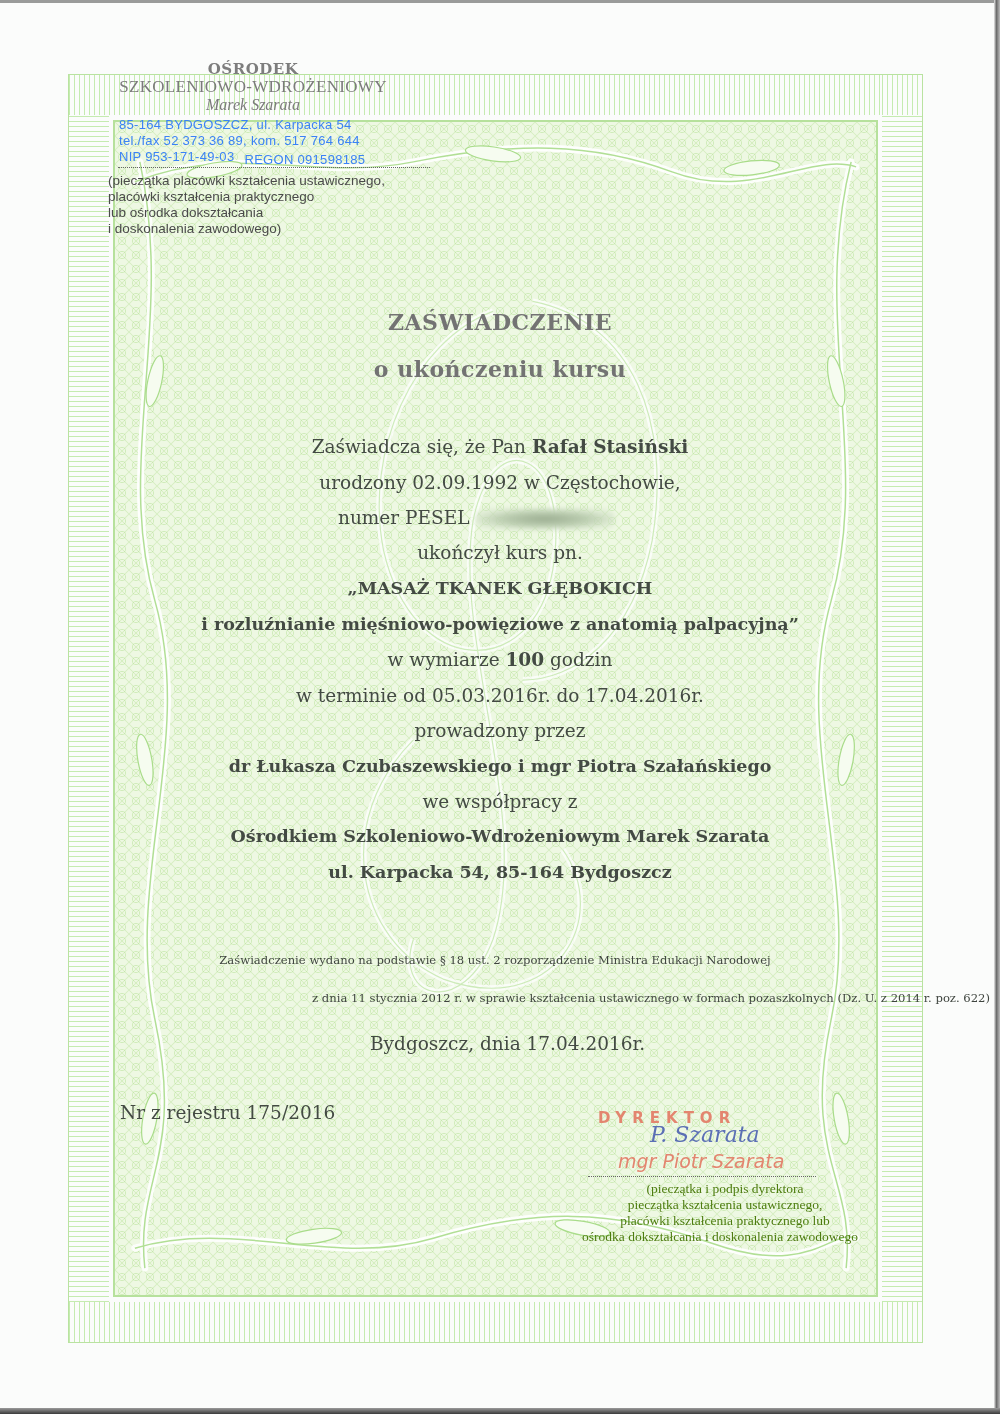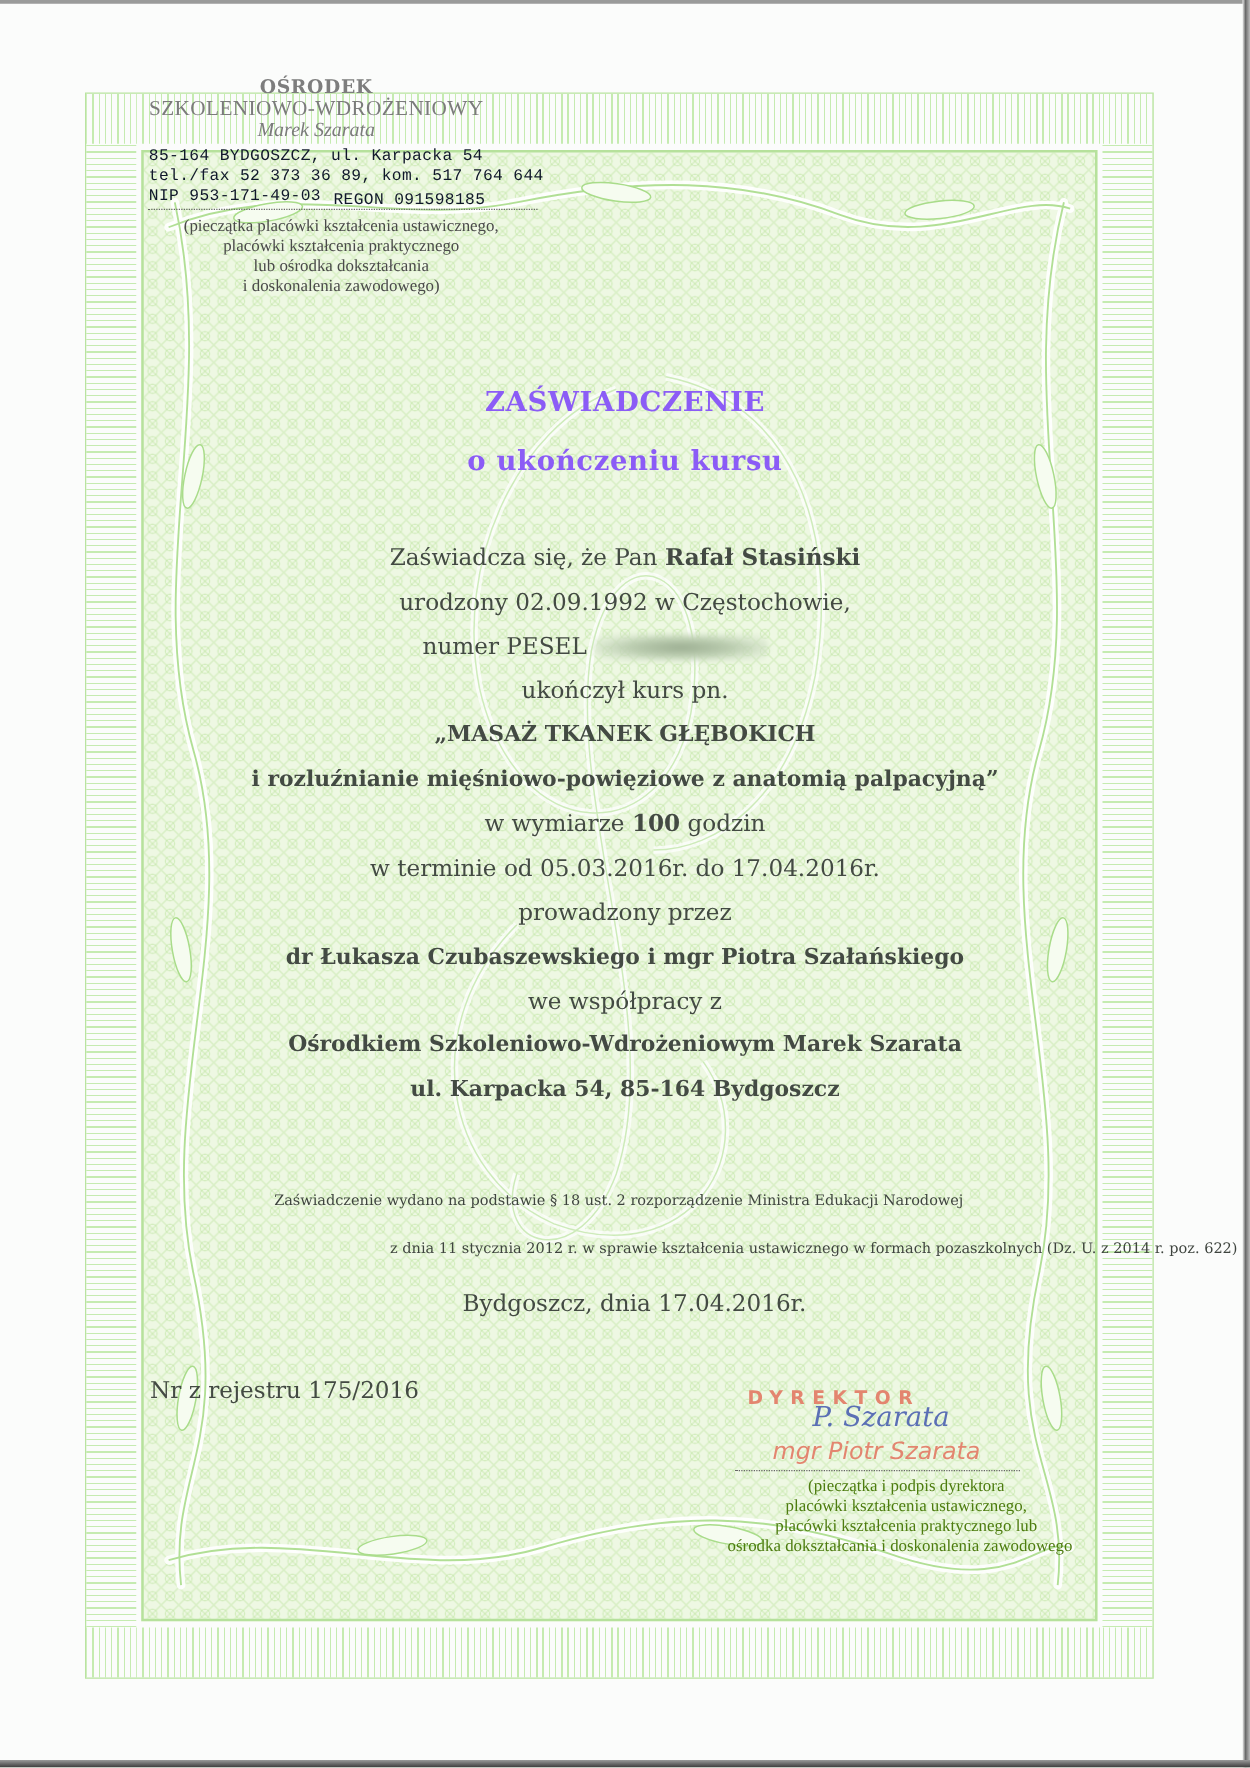--- a/index.html
+++ b/index.html
@@ -44,27 +44,27 @@
   .t { position: absolute; white-space: nowrap; }
   .center { left: 0; width: 1000px; text-align: center; }
 
   
   .stamp-org1 { left: 118px; width: 270px; top: 60px; text-align: center; font-family: "DejaVu Serif", serif;
     font-weight: bold; font-size: 15px; color: #7d7d7d; letter-spacing: 0.5px; }
   .stamp-org2 { left: 118px; width: 270px; top: 77px; text-align: center; font-family: "Liberation Serif", serif;
     font-size: 17px; color: #7b7b7b; letter-spacing: 0.3px; }
   .stamp-name { left: 118px; width: 270px; top: 96px; text-align: center; font-family: "Liberation Serif", serif;
     font-style: italic; font-size: 16px; color: #7b7b7b; }
-  .stamp-line { left: 119px; font-family: Liberation Mono, monospace; font-size: 13px; color: #0f172a; letter-spacing: 0.3px; }
+  .stamp-line { left: 119px; font-family: Liberation Sans, sans-serif; font-size: 13px; color: #3b82f6; letter-spacing: 0.3px; }
   .stamp-regon { font-size: 13px; position: relative; top: 3px; margin-left: 10px; }
   .dotted { position: absolute; border-top: 1px dotted #666; }
-  .stamp-caption { left: 108px; width: 330px; text-align: center; font-family: Liberation Serif, serif;
+  .stamp-caption { left: 108px; width: 330px; font-family: Liberation Sans, sans-serif;
     font-size: 13.5px; color: #4a4a4a; line-height: 15.5px; }
 
-  .title { font-family: "DejaVu Serif", serif; font-weight: bold; font-size: 22px; color: #8b5cf6; letter-spacing: 0.5px; }
+  .title { font-family: "DejaVu Serif", serif; font-weight: bold; font-size: 22px; color: #737373; letter-spacing: 0.5px; }
   .body-line { font-family: "DejaVu Serif", serif; font-size: 18.5px; color: #434a43; }
   .body-line b { font-weight: bold; }
   .bold-line { font-family: "DejaVu Serif", serif; font-weight: bold; font-size: 17.5px; color: #434a43; }
   .legal { font-family: "DejaVu Serif", serif; font-size: 11.6px; color: #3e443e; }
   .pesel-blur { display: inline-block; width: 140px; height: 22px; vertical-align: middle;
     background: radial-gradient(ellipse at center, #9cae92 0%, #b9cbae 40%, rgba(210,225,200,.6) 70%, transparent 100%);
     filter: blur(2px); border-radius: 12px; margin-left: 6px; }
 
   .dyr-label { left: 598px; top: 1109px; font-family: "DejaVu Sans", sans-serif; font-weight: bold; font-size: 15px;
     color: #e3856f; letter-spacing: 6px; }
@@ -175,16 +175,16 @@
   <div class="t legal" style="left:0; width:990px; text-align:right; top:991px">z dnia 11 stycznia 2012 r. w sprawie kształcenia ustawicznego w formach pozaszkolnych (Dz. U. z 2014 r. poz. 622)</div>
 
   <div class="t body-line" style="left:370px; top:1033px">Bydgoszcz, dnia 17.04.2016r.</div>
   <div class="t body-line" style="left:120px; top:1102px">Nr z rejestru 175/2016</div>
 
   <div class="t dyr-label">DYREKTOR</div>
   <div class="t dyr-sign">P. Szarata</div>
   <div class="t dyr-name">mgr Piotr Szarata</div>
   <div class="dotted" style="left:588px; top:1176px; width:228px;"></div>
   <div class="t sig-caption" style="top:1181px">(pieczątka i podpis dyrektora</div>
-  <div class="t sig-caption" style="top:1197px">placówki kształcenia ustawicznego,</div>
+  <div class="t sig-caption" style="top:1197px">pieczątka kształcenia ustawicznego,</div>
   <div class="t sig-caption" style="top:1213px">placówki kształcenia praktycznego lub</div>
   <div class="t sig-caption" style="left:530px; width:380px; top:1229px">ośrodka dokształcania i doskonalenia zawodowego</div>
 </div>
 
 </body></html>

